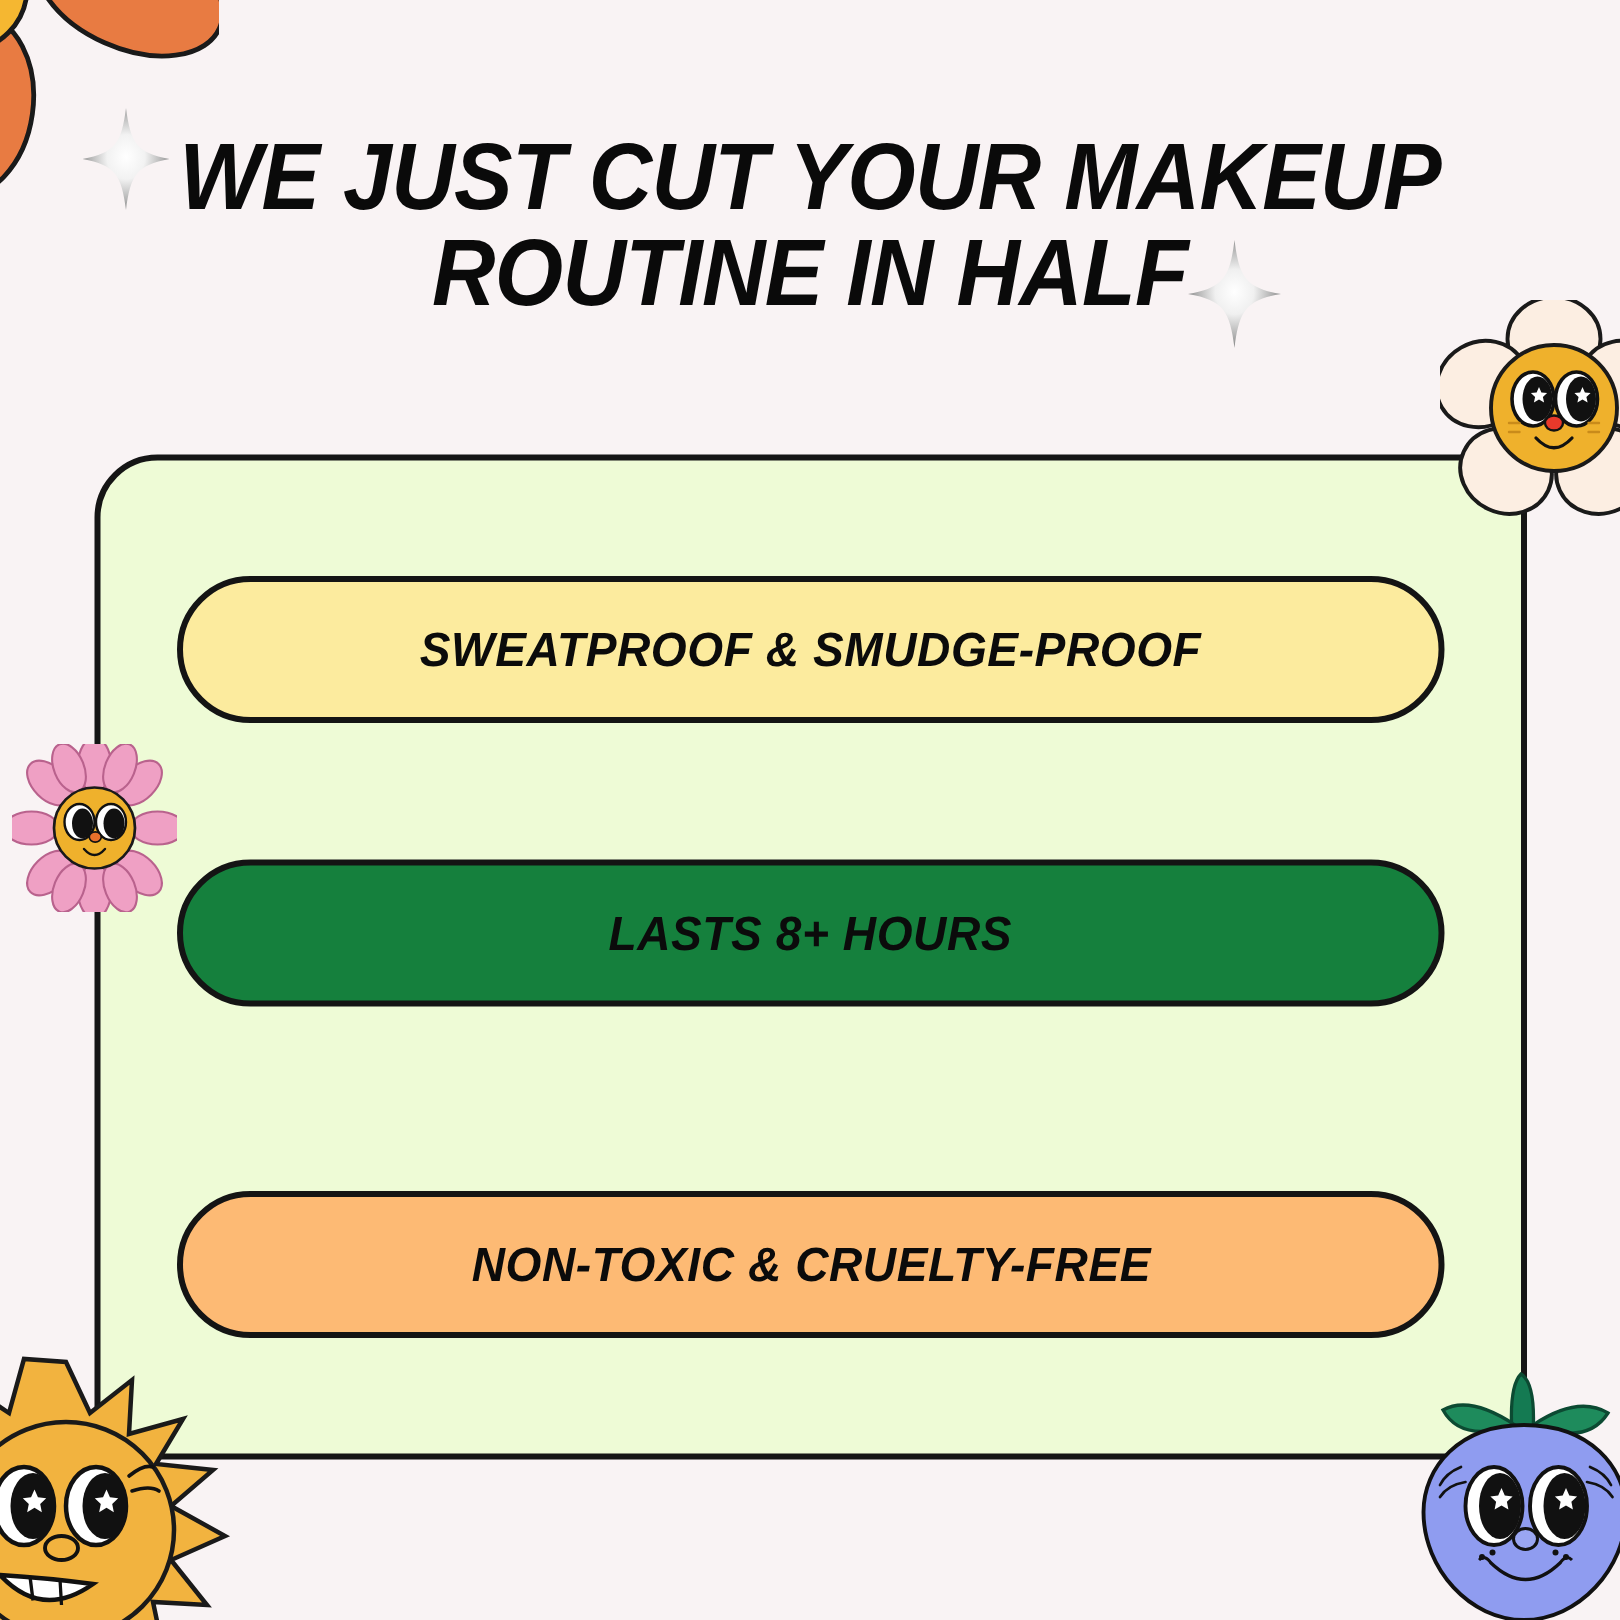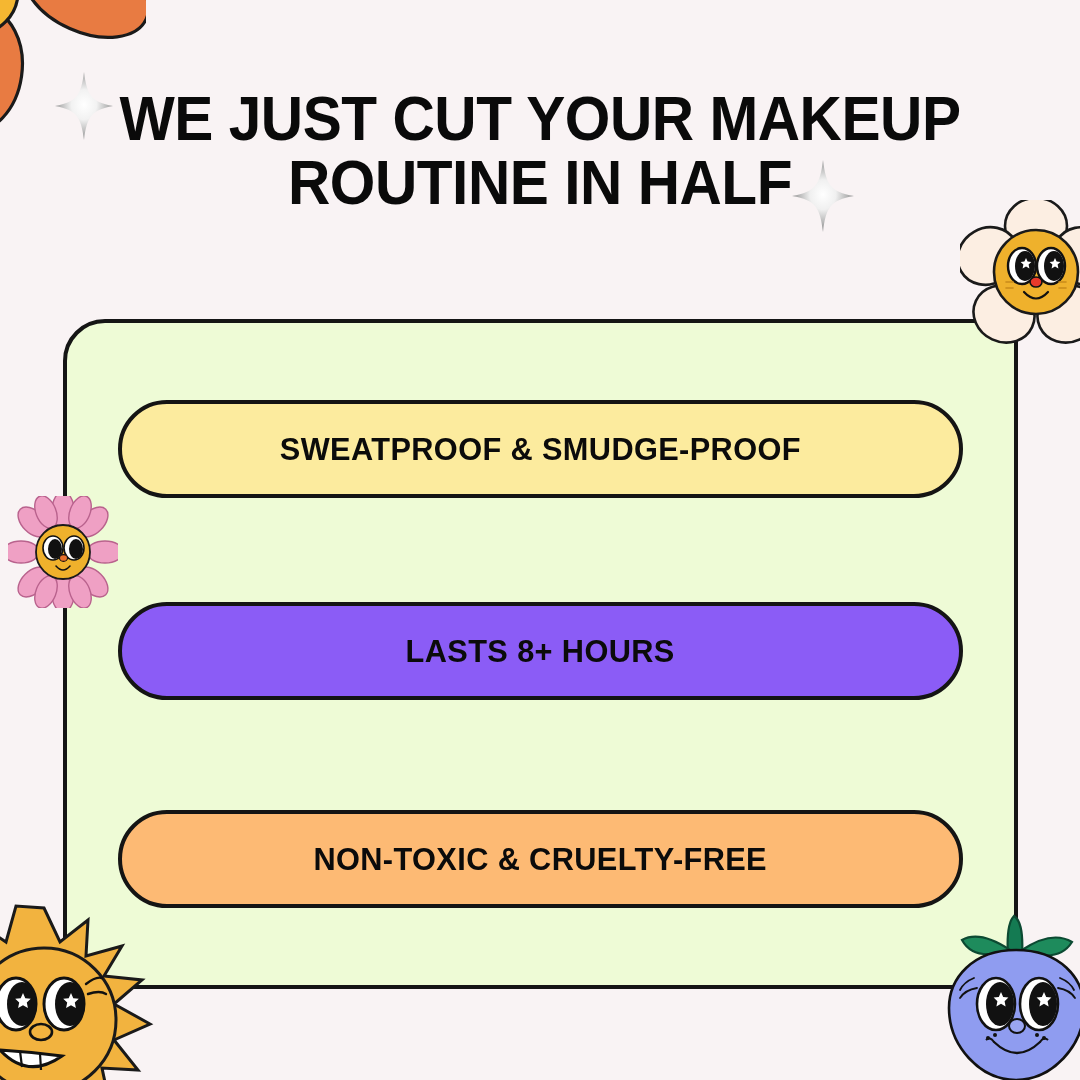--- a/index.html
+++ b/index.html
@@ -83,21 +83,21 @@
   #deco-daisy { left: 960px; top: 200px; width: 152px; height: 162px; }
   #deco-pink-flower { left: 8px; top: 496px; width: 110px; height: 112px; }
   #deco-sun { left: -52px; top: 902px; width: 240px; height: 220px; }
   #deco-strawberry { left: 944px; top: 908px; width: 146px; height: 176px; }
   #deco-daisy { z-index: 5; }
   #deco-sun, #deco-strawberry, #deco-pink-flower { z-index: 5; }
 </style>
 </head>
 <body>
 
-<div id="canvas" style="background: rgb(249, 243, 244);">
+<div id="canvas" style="background: rgb(249, 243, 244); font-style: italic;">
 
   <div class="deco" id="deco-orange-flower">
     <svg viewBox="0 0 210 215" width="210" height="215">
       <g stroke="#1a1a1a" stroke-width="3.2">
         <ellipse cx="60" cy="28" rx="62" ry="40" fill="#e87b42" transform="rotate(-18 60 28)"></ellipse>
         <ellipse cx="150" cy="62" rx="66" ry="40" fill="#e87b42" transform="rotate(24 150 62)"></ellipse>
         <ellipse cx="42" cy="140" rx="44" ry="62" fill="#e87b42" transform="rotate(8 42 140)"></ellipse>
         <ellipse cx="-18" cy="66" rx="58" ry="38" fill="#e87b42" transform="rotate(-4 -18 66)"></ellipse>
         <circle cx="40" cy="62" r="42" fill="#f5b731"></circle>
       </g>
@@ -128,27 +128,27 @@
           <stop offset="0%" stop-color="#ffffff"></stop>
           <stop offset="40%" stop-color="#f0f0f0"></stop>
           <stop offset="76%" stop-color="#b3b3b3"></stop>
           <stop offset="100%" stop-color="#858585"></stop>
         </radialGradient>
       </defs>
       <path d="M31 0 C34 24 38 32 62 36 C38 40 34 48 31 72 C28 48 24 40 0 36 C24 32 28 24 31 0 Z" fill="url(#sp2)"></path>
     </svg>
   </div>
 
-  <div id="card" style="background: rgb(238, 251, 214); border-color: rgb(21, 21, 21); margin-top: 16px;">
+  <div id="card" style="background: rgb(238, 251, 214); border-color: rgb(21, 21, 21);">
 
     <div class="pill" id="pill-0" style="left: 51px; top: 77px; background: rgb(252, 235, 158);">
       <span class="pill-label">SWEATPROOF &amp; SMUDGE-PROOF</span>
     </div>
 
-    <div class="pill" id="pill-1" style="left: 51px; top: 279px; background: #8b5cf6; justify-content: center;">
+    <div class="pill" id="pill-1" style="left: 51px; top: 266px; background: #15803d; justify-content: center;">
       <span class="pill-label">LASTS 8+ HOURS</span>
     </div>
 
     <div class="pill" id="pill-2" style="left: 51px; top: 487px; background: #fdba74;">
       <span class="pill-label">NON-TOXIC &amp; CRUELTY-FREE</span>
     </div>
 
   </div>
 
   <div class="deco" id="deco-daisy">

